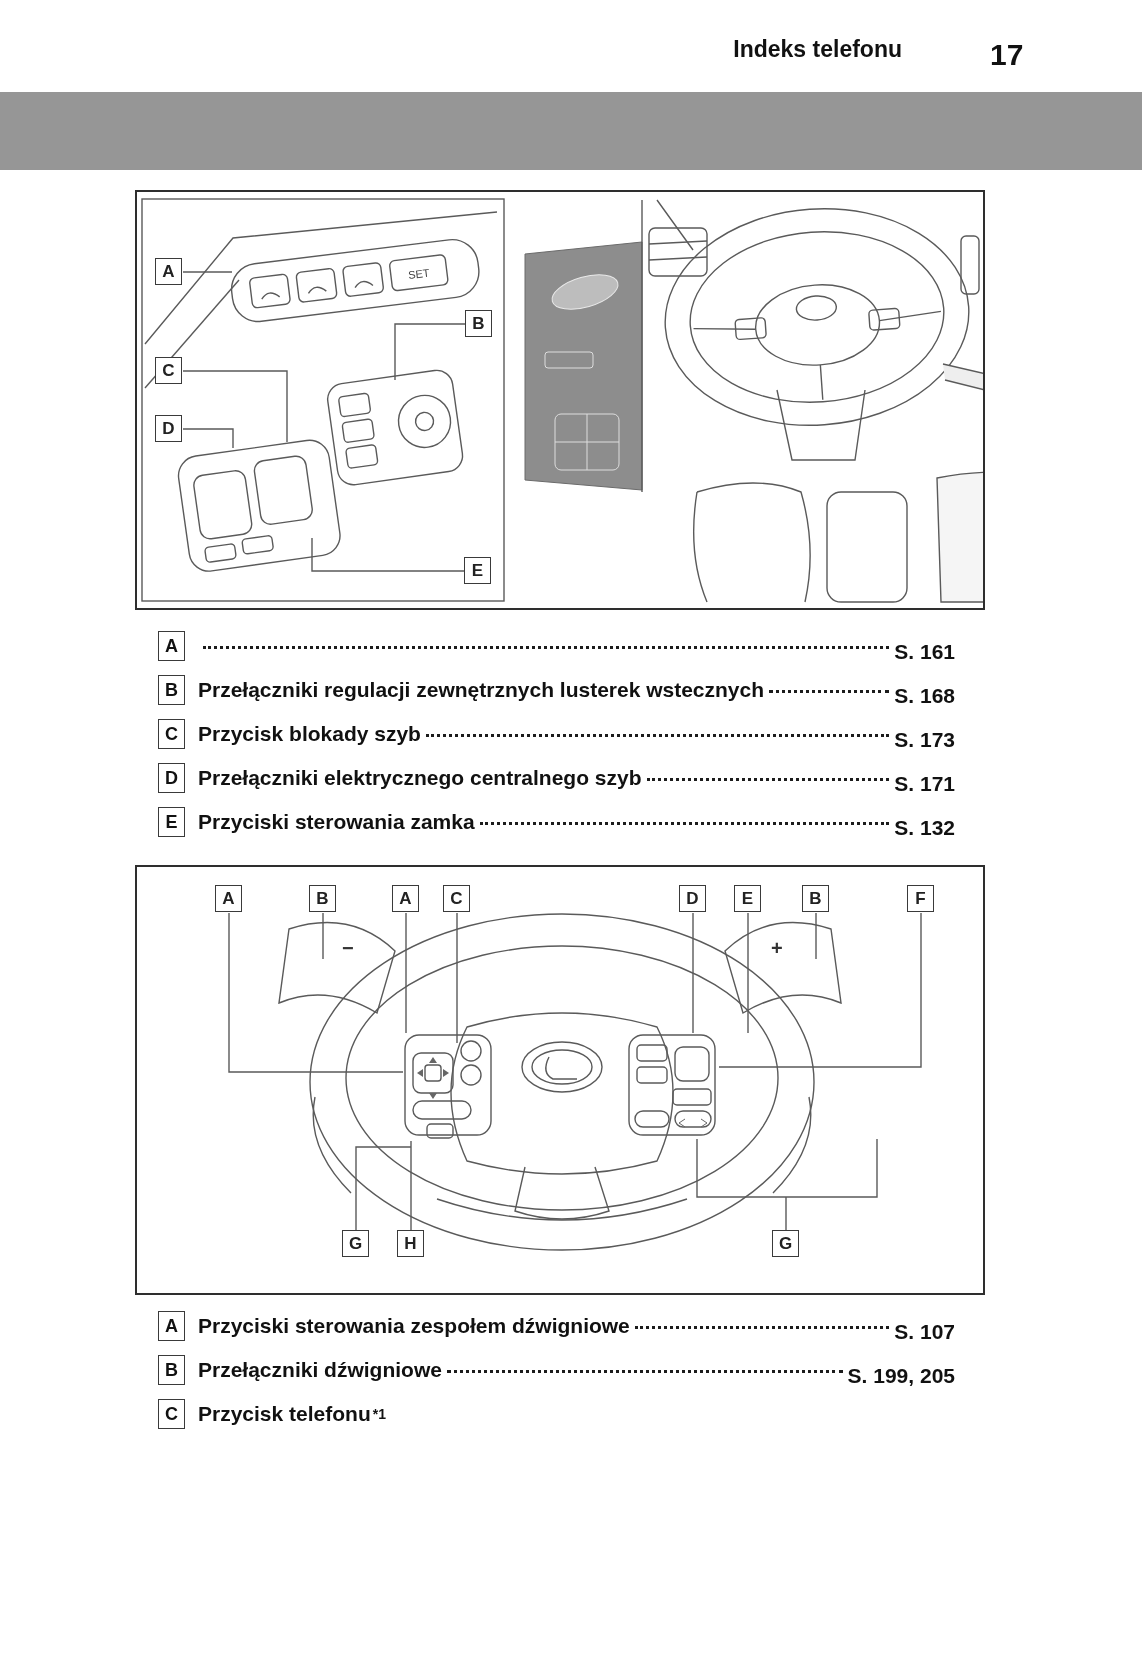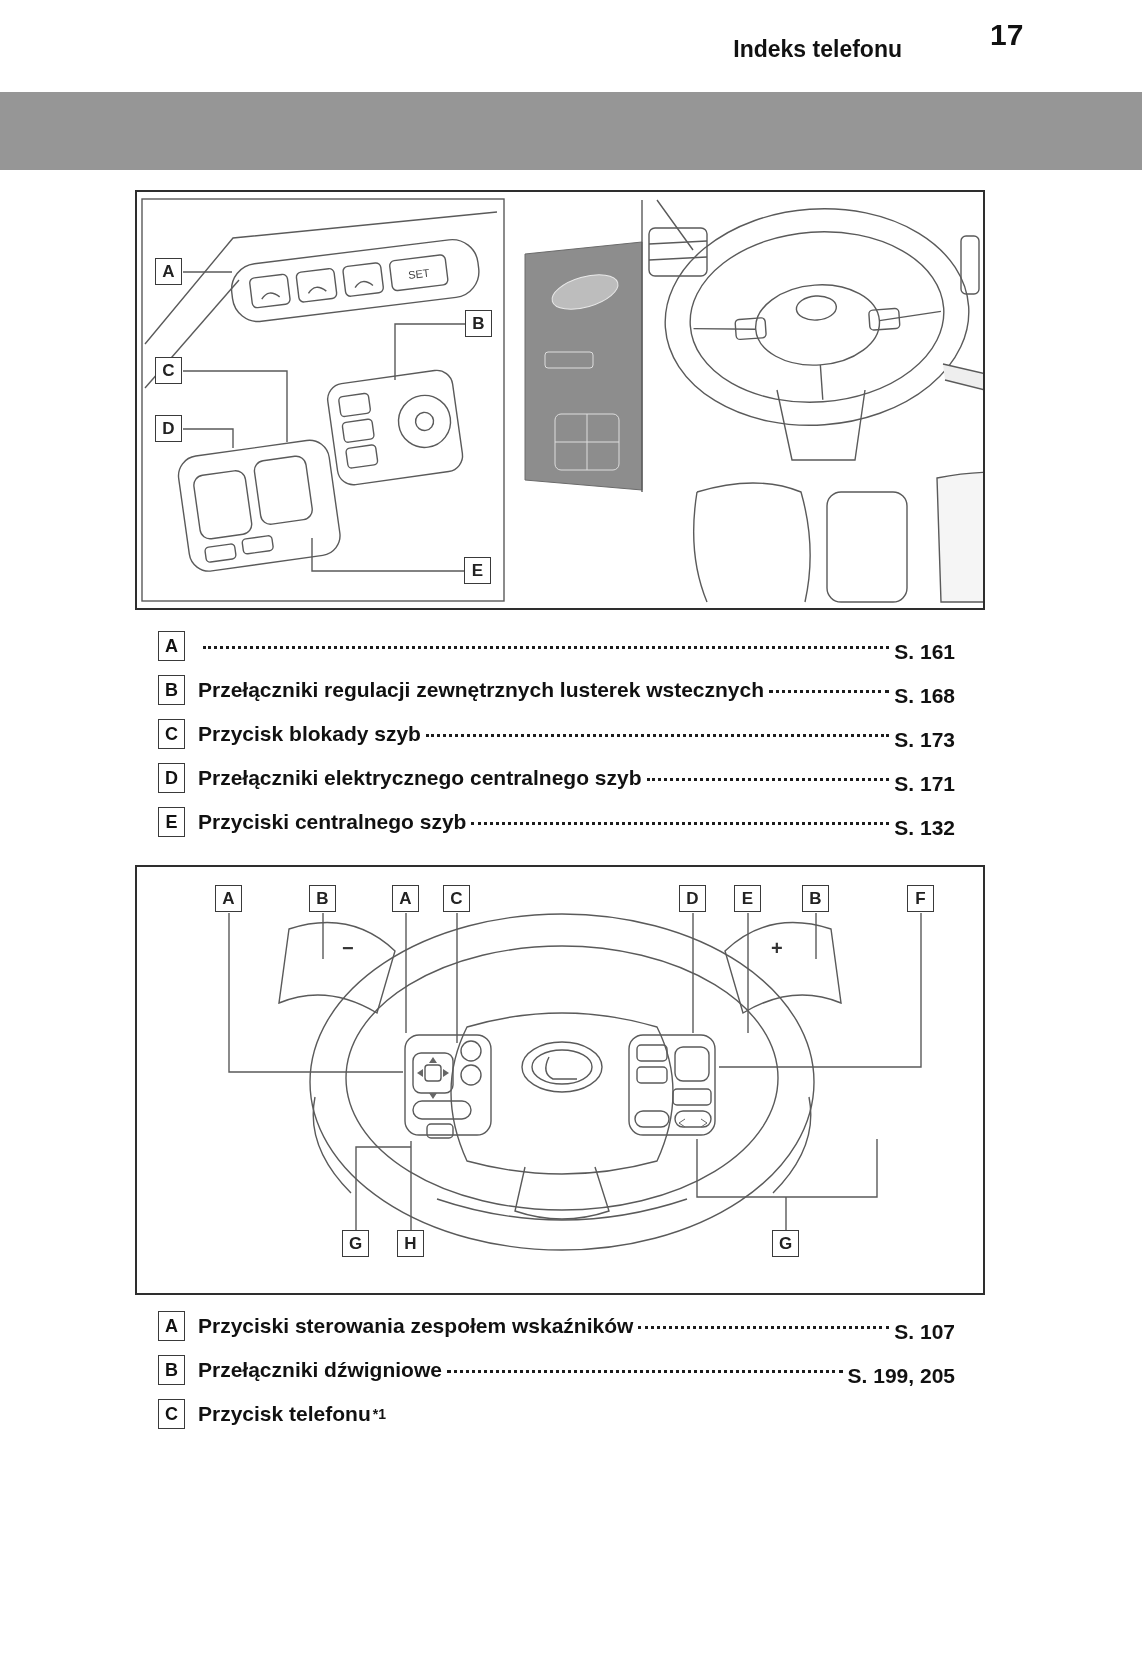--- a/index.html
+++ b/index.html
@@ -10,21 +10,21 @@
     position:relative;
     color:#111;
     overflow:hidden;
   }
   
   .header-title {
     position:absolute; top:36px; right:240px;
     font-size:23px; font-weight:bold; color:#111;
   }
   .header-page {
-    position:absolute; top:18px; left:990px;
+    position:absolute; top:38px; left:990px;
     font-size:30px; font-weight:bold; color:#111;
   }
   .gray-band {
     position:absolute; top:92px; left:0;
     width:1142px; height:78px;
     background:#969696;
   }
   
   .figure {
     position:absolute; left:135px; width:846px;
@@ -187,21 +187,21 @@
     <span class="legend-page">S. 173</span>
   </div>
   <div class="legend-row">
     <span class="legend-letter">D</span>
     <span class="legend-label">Przełączniki elektrycznego centralnego szyb</span>
     <span class="legend-leader"></span>
     <span class="legend-page">S. 171</span>
   </div>
   <div class="legend-row">
     <span class="legend-letter">E</span>
-    <span class="legend-label">Przyciski centralnego szyb</span>
+    <span class="legend-label">Przyciski sterowania zamka</span>
     <span class="legend-leader"></span>
     <span class="legend-page">S. 132</span>
   </div>
 </div>
 
 <div class="figure" id="figure2">
   <svg width="846" height="426" viewBox="0 0 846 426">
 
     <g>
       <path class="art" d="M152 62 q62 -20 106 22 l-18 62 q-50 -30 -98 -10 z" fill="#ececec"></path>
@@ -272,21 +272,21 @@
   <div class="callout" style="left:770px; top:18px;">F</div>
 
   <div class="callout" style="left:205px; top:363px;">G</div>
   <div class="callout" style="left:260px; top:363px;">H</div>
   <div class="callout" style="left:635px; top:363px;">G</div>
 </div>
 
 <div class="legend" id="legend2">
   <div class="legend-row">
     <span class="legend-letter">A</span>
-    <span class="legend-label">Przyciski sterowania zespołem wskaźników</span>
+    <span class="legend-label">Przyciski sterowania zespołem dźwigniowe</span>
     <span class="legend-leader"></span>
     <span class="legend-page">S. 107</span>
   </div>
   <div class="legend-row">
     <span class="legend-letter">B</span>
     <span class="legend-label">Przełączniki dźwigniowe</span>
     <span class="legend-leader"></span>
     <span class="legend-page">S. 199, 205</span>
   </div>
   <div class="legend-row">

